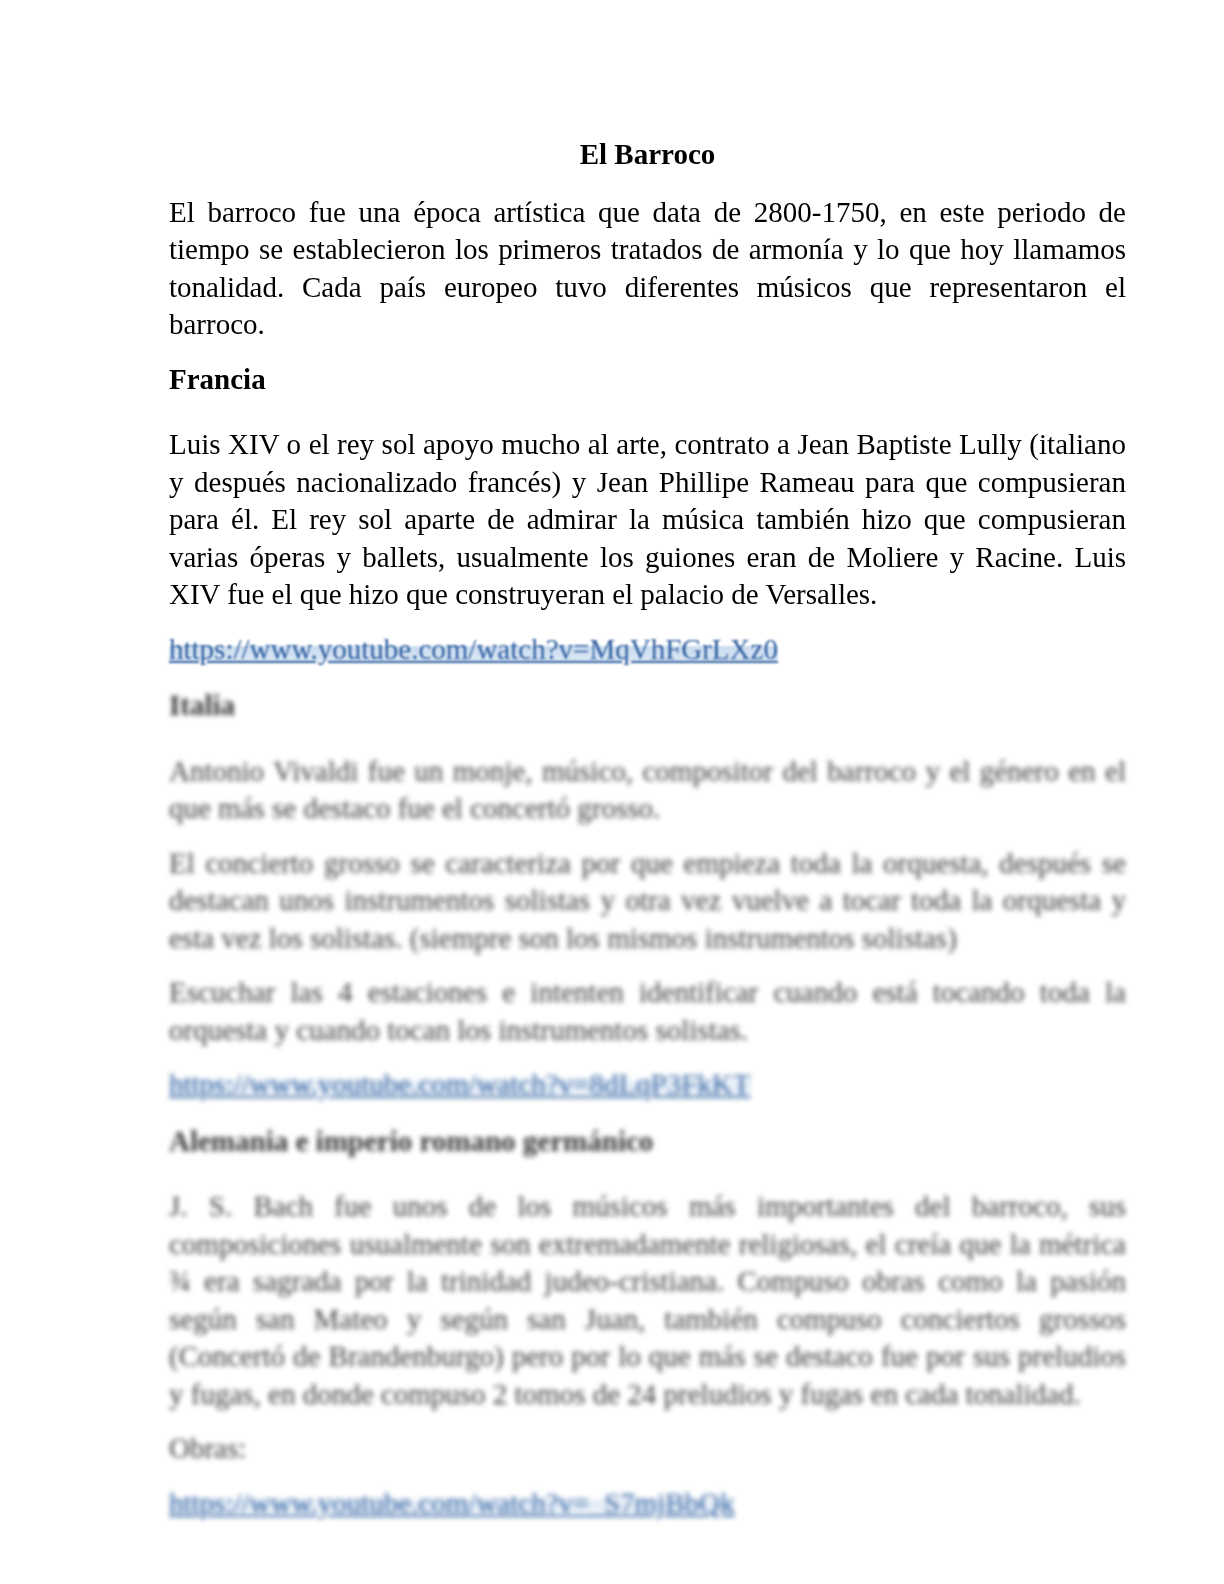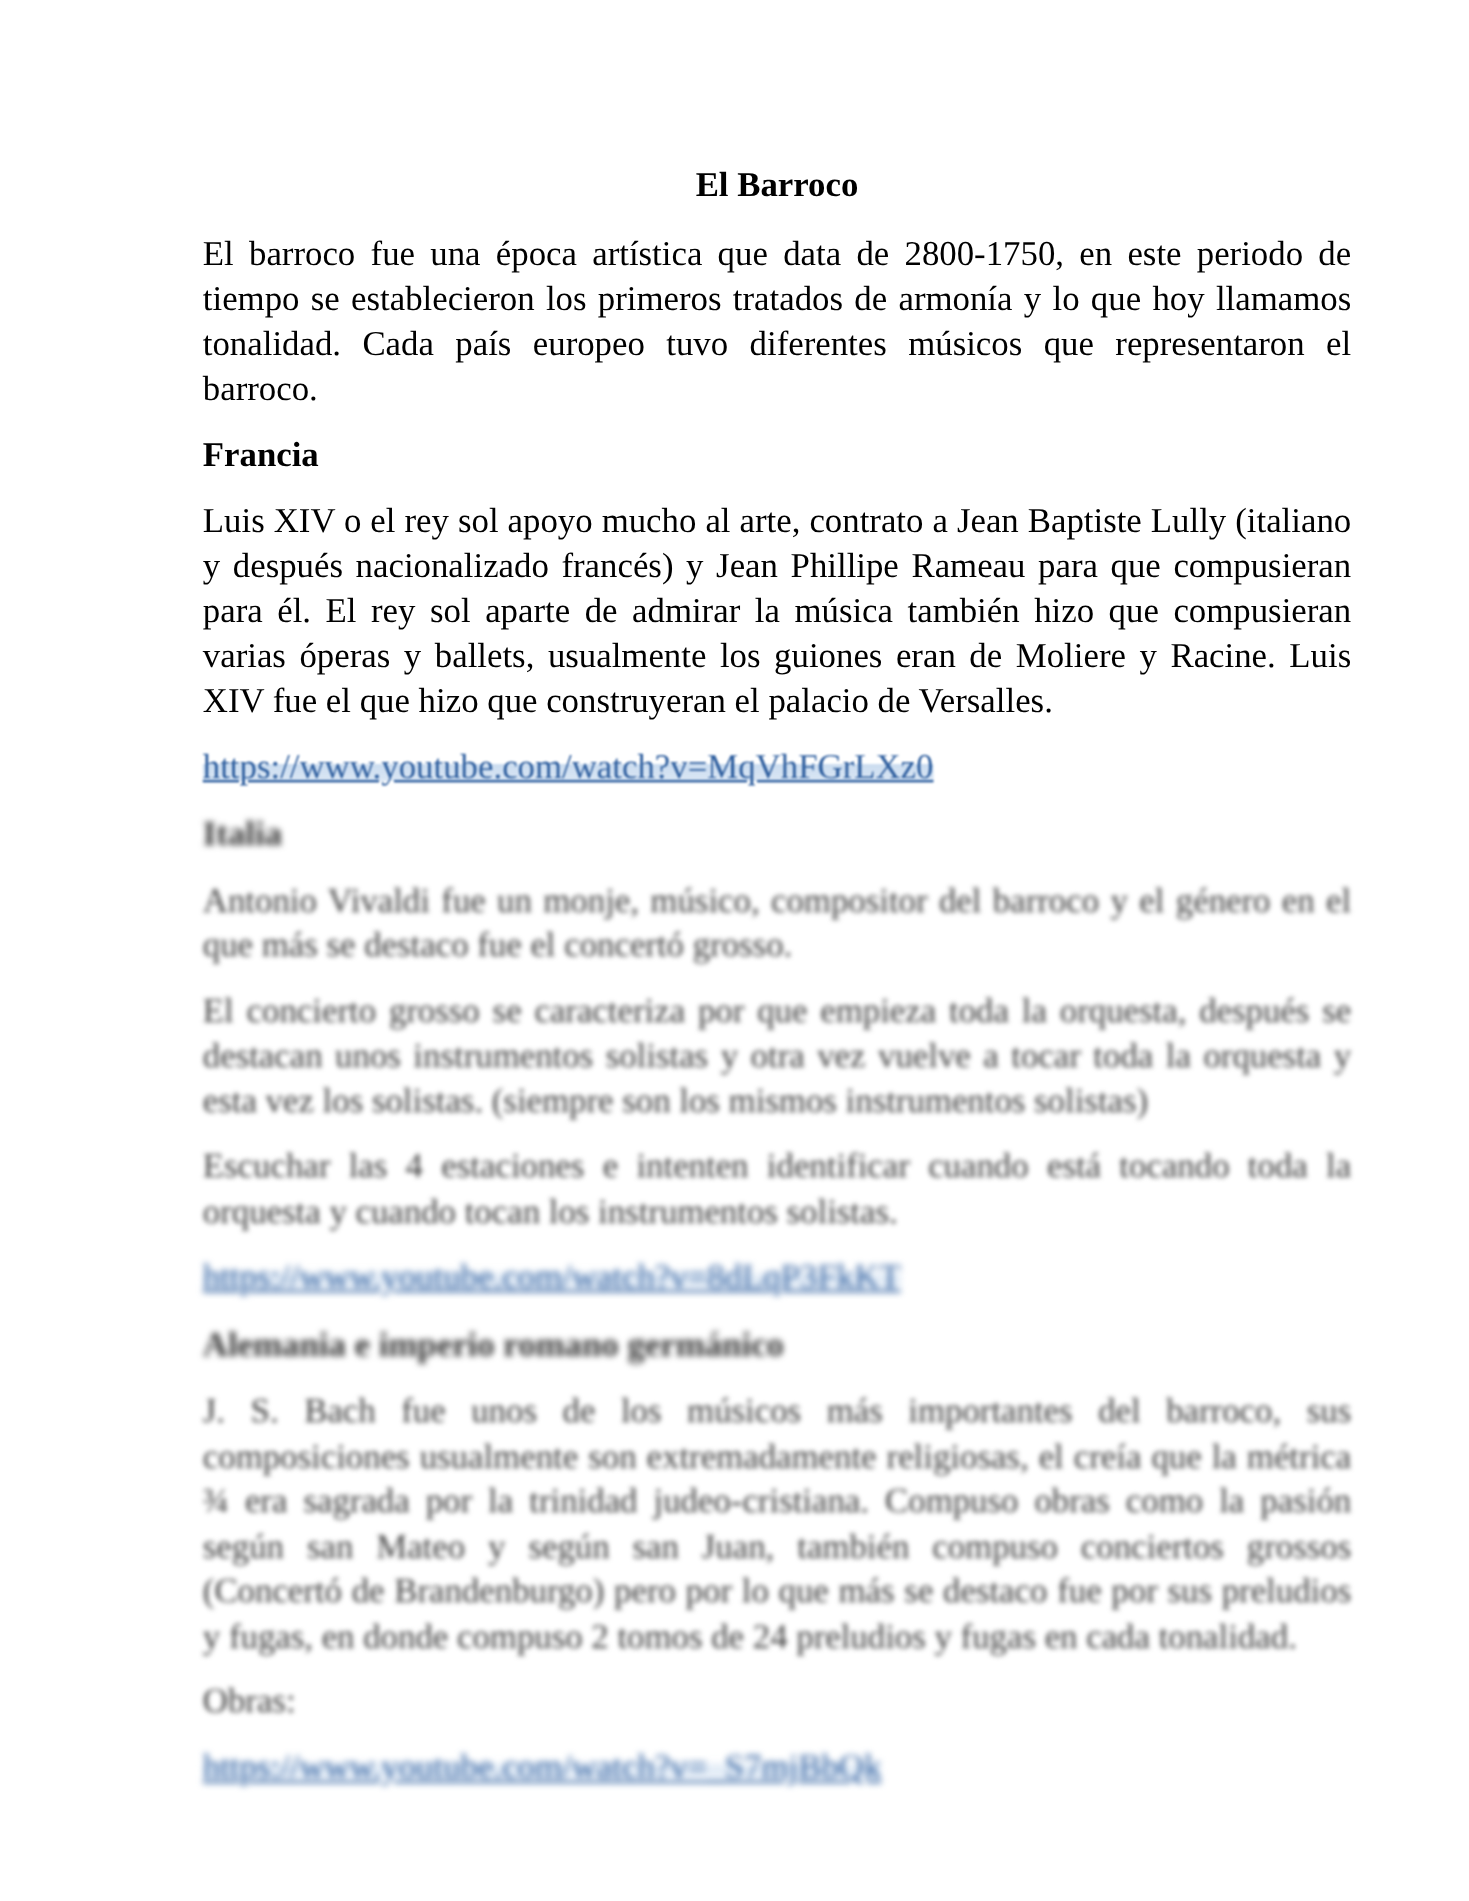--- a/index.html
+++ b/index.html
@@ -26,21 +26,21 @@
     text-align: center;
     margin: 0 0 20px 0;
   }
   .para {
     margin: 0 0 17px 0;
     text-align: justify;
   }
   .heading {
     font-size: 29px;
     font-weight: bold;
-    margin: 10px 0 18px 0;
+    margin: 10px 0 28px 0;
   }
   .link-row {
     margin: 8px 0 19px 0;
   }
   .doc-link {
     color: #2f5f9f;
     text-decoration: underline;
     cursor: pointer;
   }
   

